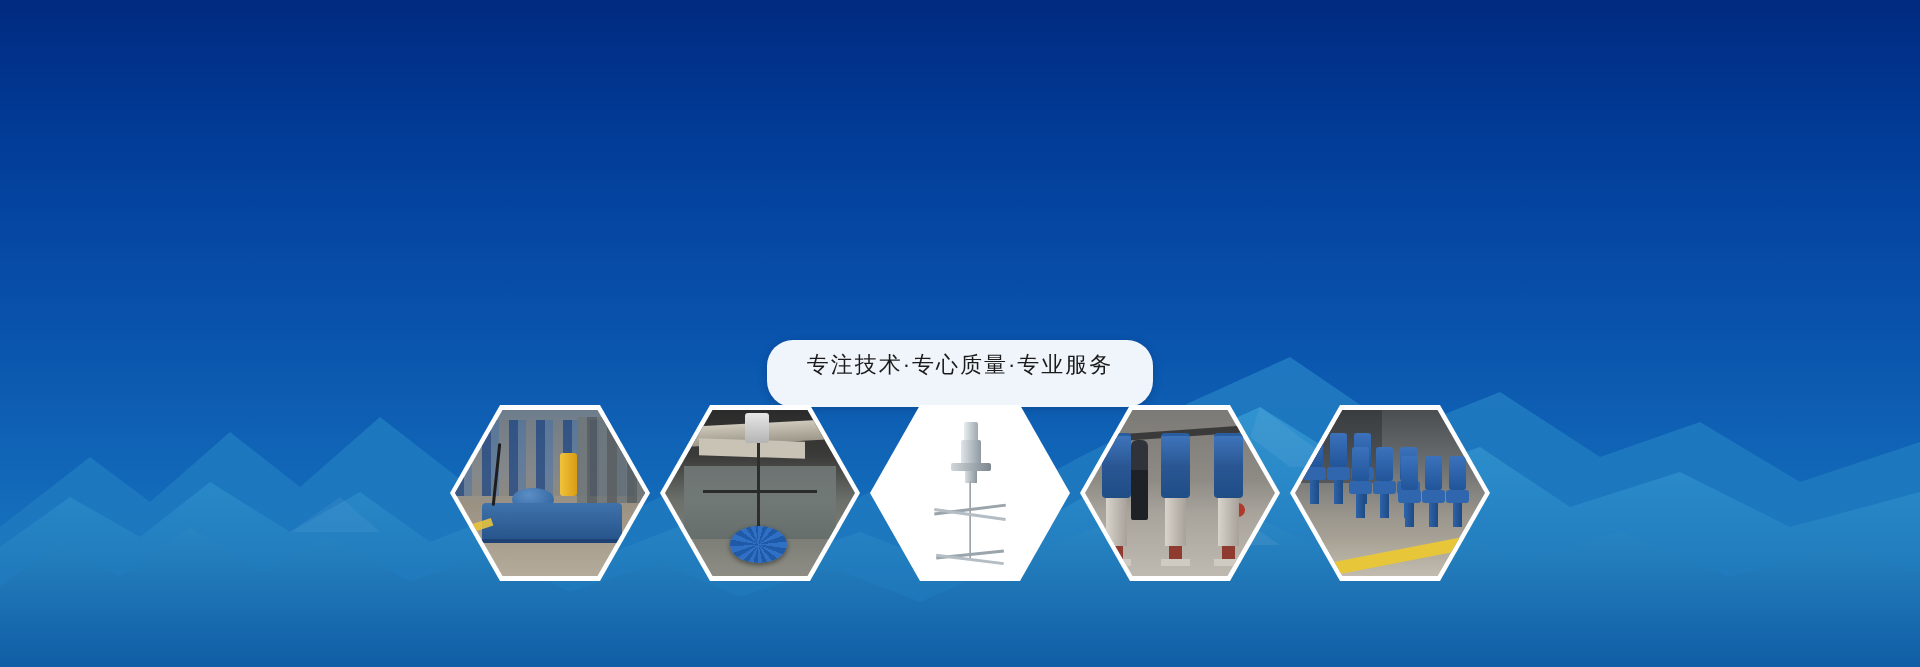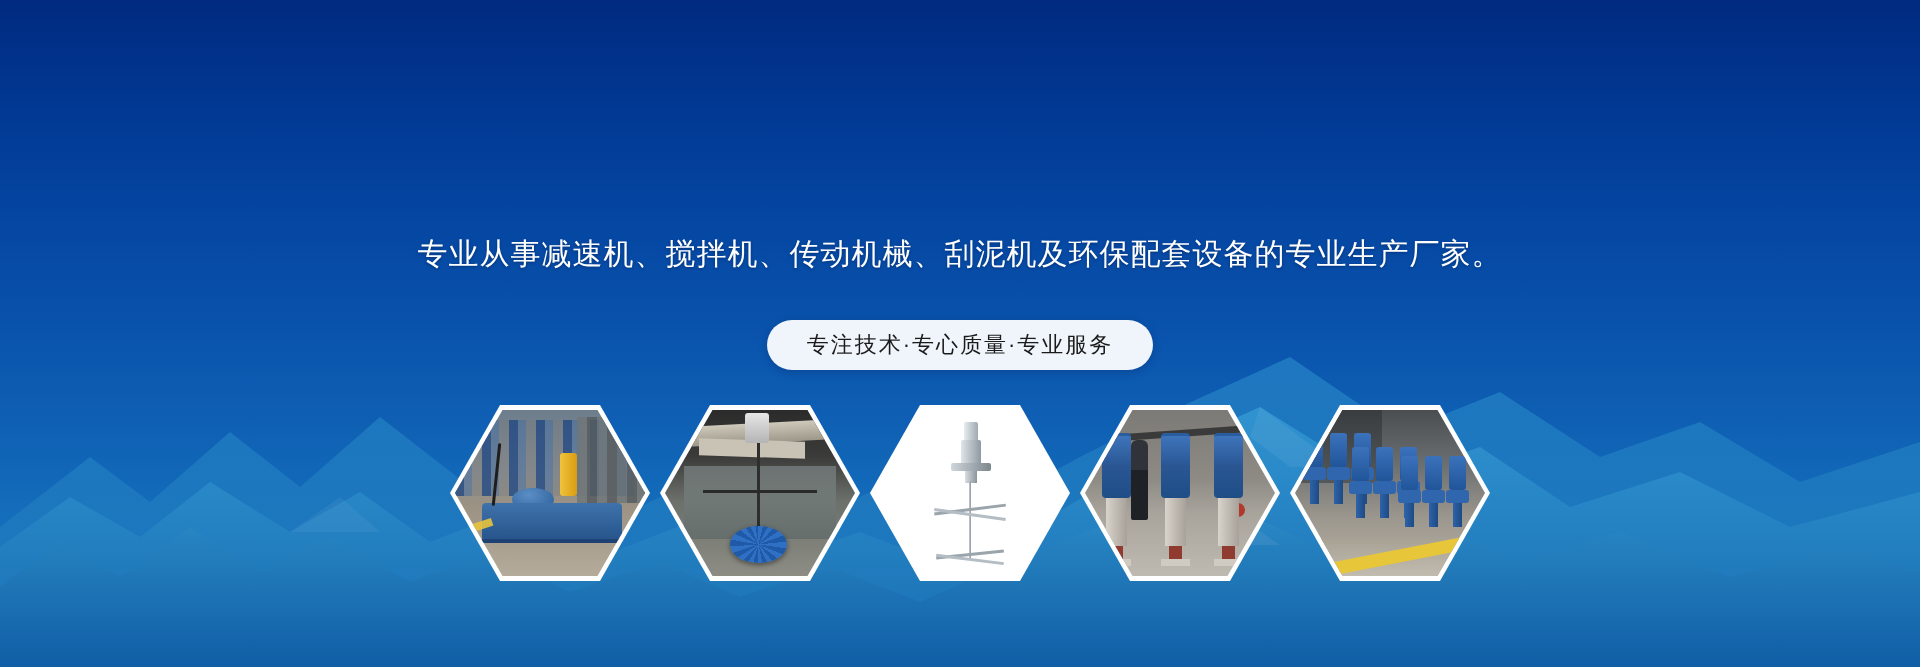--- a/index.html
+++ b/index.html
@@ -56,30 +56,31 @@
   
   .pill-wrap {
     position: absolute;
     top: 320px;
     left: 0;
     width: 1920px;
     display: flex;
     justify-content: center;
   }
   .pill {
-    height: 50px;
+    height: 67px;
     line-height: 50px;
     padding: 0 40px;
     border-radius: 26px;
     background: #eff5fb;
     color: #1b1b1b;
     font-size: 22px;
     letter-spacing: 2px;
     white-space: nowrap;
     box-shadow: 0 2px 8px rgba(0,25,70,.25);
+    margin-top: 20px;
   }
 
   
   .hex-strip {
     position: absolute;
     top: 405px;
     left: 450px;
     width: 1060px;
     height: 176px;
     display: flex;
@@ -242,21 +243,20 @@
         <linearGradient id="gnear" x1="0" y1="0" x2="0" y2="1">
           <stop offset="0" stop-color="#2f8fc9"></stop>
           <stop offset="1" stop-color="#0f5ca4"></stop>
         </linearGradient>
       </defs>
       <path fill="url(#gnear)" d="M0,120 L60,75 L120,110 L190,60 L260,105 L330,70 L410,115 L490,85 L570,125 L660,95 L740,130 L830,100 L920,135 L1010,95 L1110,55 L1210,30 L1320,80 L1420,50 L1520,95 L1620,65 L1730,110 L1840,80 L1920,105 L1920,200 L0,200 Z"></path>
       <path fill="rgba(255,255,255,.08)" d="M1210,30 L1280,78 L1230,78 L1200,52 Z"></path>
     </svg>
   </div>
 
-  <div class="headline">专业从事减速机、搅拌机、传动机械、刮泥机及环保配套设备的专业生产厂家。</div>
 
   <div class="pill-wrap">
     <div class="pill">专注技术·专心质量·专业服务</div>
   </div>
 
   <div class="hex-strip">
 
     <div class="hex">
       <div class="hex-frame"></div>
       <div class="hex-inner">

